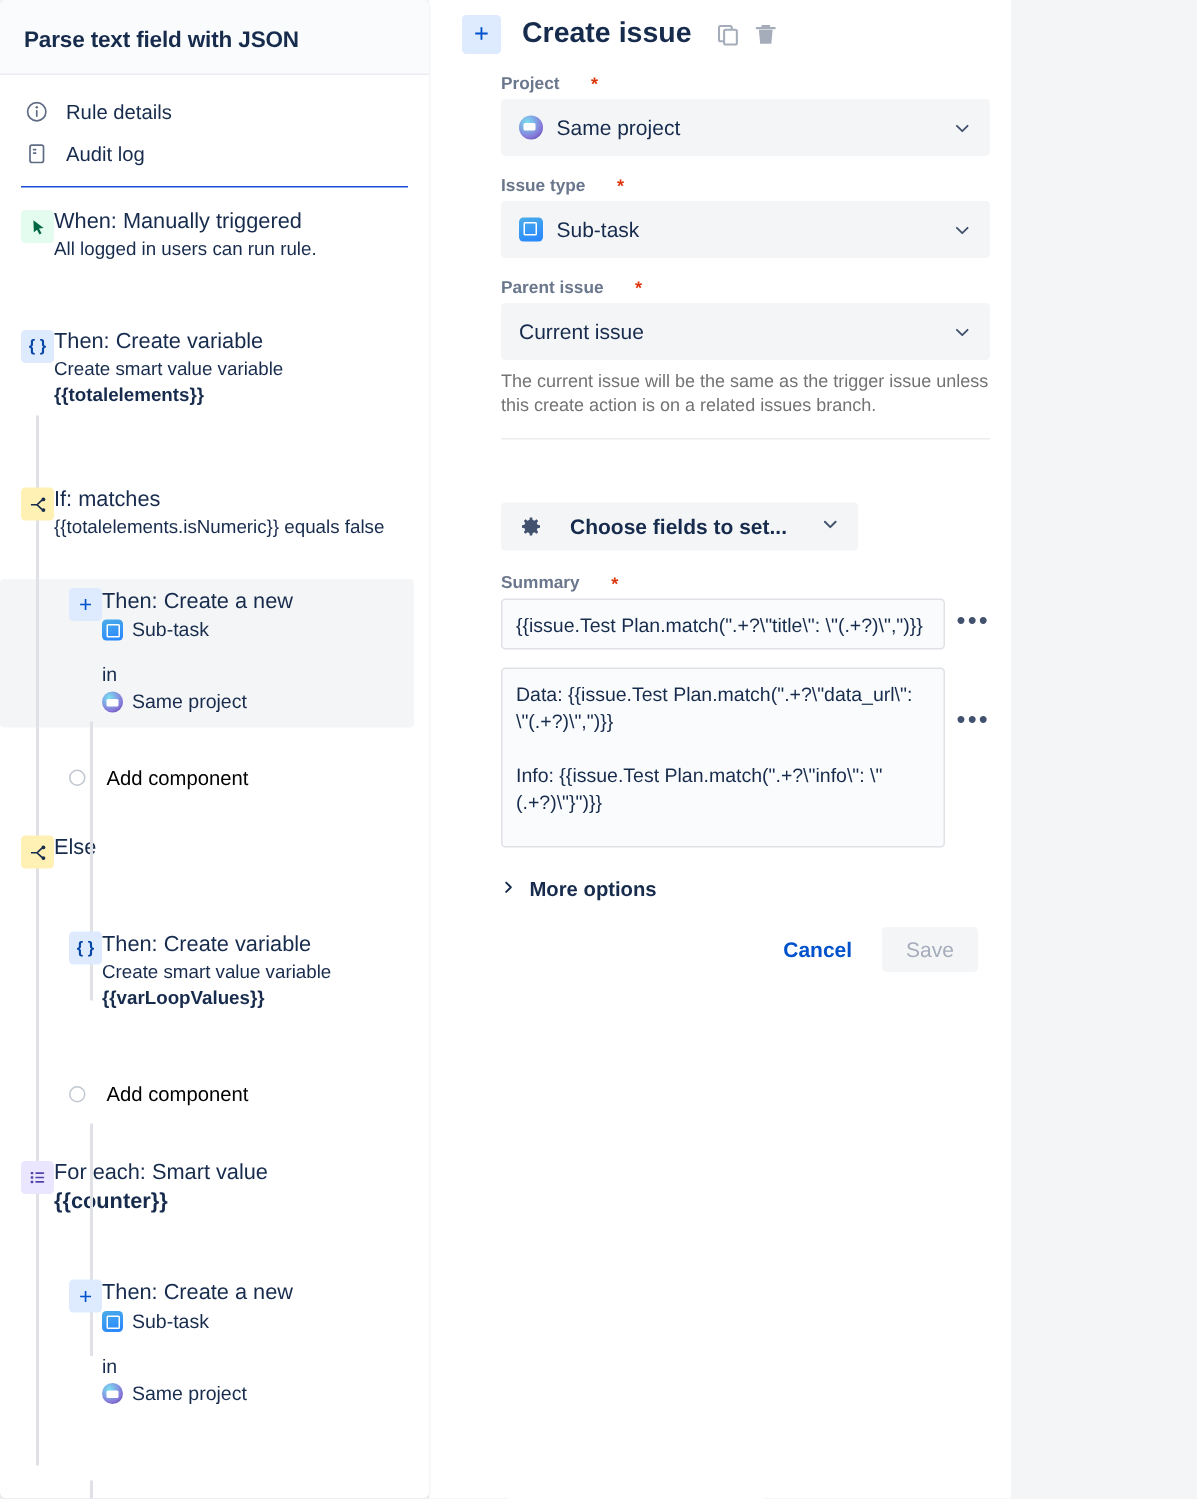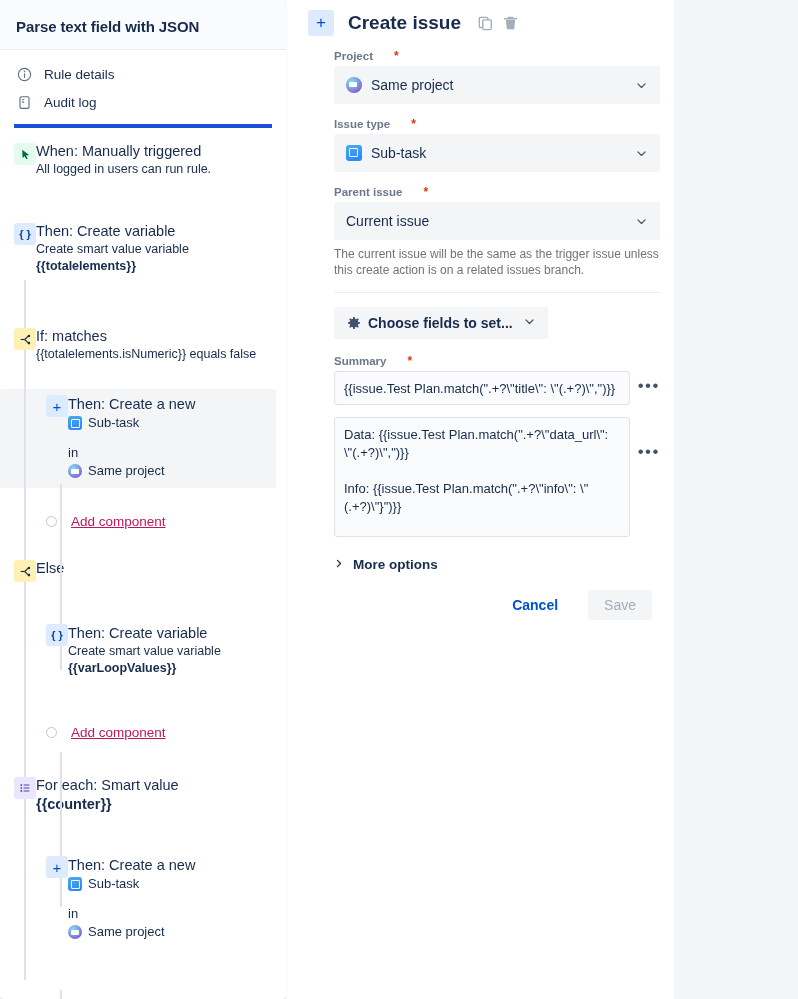--- a/index.html
+++ b/index.html
@@ -28,21 +28,21 @@
     padding: 18px 16px 14px 16px;
     background: #fafbfc;
     border-bottom: 1px solid #ebecf0;
   }
   .rule-title {
     font-size: 15px;
     font-weight: bold;
     color: #172b4d;
     letter-spacing: -0.1px;
   }
-  .nav-list { padding: 10px 0 8px 0; border-bottom: 4px solid #1d4ed8; margin: 0 14px; }
+  .nav-list { padding: 10px 0 8px 0; border-bottom: 1px solid #1d4ed8; margin: 0 14px; }
   .nav-item {
     display: flex; align-items: center; gap: 12px;
     padding: 6px 2px; cursor: pointer;
   }
   .nav-icon { width: 16px; height: 16px; flex: 0 0 16px; display: flex; align-items: center; justify-content: center; color: #5e6c84; }
   .nav-label { font-size: 13.5px; color: #172b4d; }
 
   
   .tree { position: relative; padding: 14px 0 0 0; }
   .node { position: relative; display: flex; gap: 0; padding: 0 10px 0 14px; margin-bottom: 4px; }
@@ -92,21 +92,21 @@
     position: relative;
   }
   .icon-project::after{
     content:""; position:absolute; left:3px; top:5px; width:8px; height:5px;
     background:#fff; border-radius:1px;
   }
   .plain-in { font-size: 13px; line-height: 18px; color:#172b4d;margin-top:12px; }
 
   .add-component { display: flex; align-items: center; gap: 14px; padding: 0 10px 0 46px; margin: 18px 0 20px 0; cursor: pointer; }
   .add-dot { width: 11px; height: 11px; border-radius: 50%; border: 1.5px solid #c1c7d0; background:#fff; flex:0 0 11px; position: relative; z-index:2; }
-  .add-label { font-size: 13.5px; color: #be185d; text-decoration: underline; }
+  .add-label { font-size: 13.5px; color: #000000; }
 
   
   .detail {
     flex: 1 1 auto;
     padding: 10px 14px 0 22px;
     background: #ffffff;
     height: 999px;
     overflow: hidden;
   }
   .detail-header { display: flex; align-items: center; gap: 14px; }
@@ -138,24 +138,24 @@
     font-size: 14px; color: #172b4d;
     margin-bottom: 14px;
     cursor: pointer;
   }
   .select .caret { margin-left: auto; color:#42526e; display:flex; }
   .helper { font-size: 12px; color: #737373; line-height: 16px; margin: -8px 0 14px 0; }
 
   .divider { height: 1px; background: #ebecf0; margin: 10px 0 14px 0; }
 
   .choose-fields {
-    display: inline-flex; align-items: center; gap: 6px;
+    display: inline-flex; align-items: center; gap: 18px;
     background: #f4f5f7; border-radius: 3px;
     padding: 8px 12px; font-size: 14px; font-weight: bold; color: #172b4d;
-    cursor: pointer; margin-bottom: 16px;
+    cursor: pointer; margin-bottom: 16px; margin-top: 28px;
   }
   .gear { color: #42526e; display:flex; }
 
   .field-row { display: flex; align-items: flex-start; gap: 8px; }
   .text-input {
     flex: 1 1 auto;
     background: #fafbfc;
     border: 1px solid #dfe1e6;
     border-radius: 3px;
     height: 34px;
@@ -180,21 +180,21 @@
     overflow: hidden;
   }
   .dots { color: #42526e; font-size: 17px; letter-spacing: 1.5px; padding-top: 8px; cursor: pointer; flex: 0 0 auto; line-height: 14px; }
   .dots-ta { padding-top: 28px; }
   .spacer-12 { height: 12px; }
 
   .more-options { display: flex; align-items: center; gap: 9px; margin-top: 20px; cursor: pointer; }
   .more-caret { color: #172b4d; font-size: 11px; }
   .more-label { font-size: 13.5px; font-weight: bold; color: #172b4d; }
 
-  .actions { display: flex; justify-content: flex-end; align-items: center; gap: 20px; margin-top: 18px; padding-right: 8px; }
+  .actions { display: flex; justify-content: flex-end; align-items: center; gap: 10px; margin-top: 18px; padding-right: 8px; }
   .btn-cancel { font-size: 14px; font-weight: bold; color: #0052cc; background: transparent; border: none; cursor: pointer; padding: 7px 10px; font-family: "Liberation Sans", sans-serif; }
   .btn-save { font-size: 14px; color: #a5adba; background: #f4f5f7; border: none; border-radius: 3px; padding: 7px 16px; cursor: default; font-family: "Liberation Sans", sans-serif; }
 </style>
 </head>
 <body>
 
 <div class="page">
 
   <div class="rule-panel">
 

